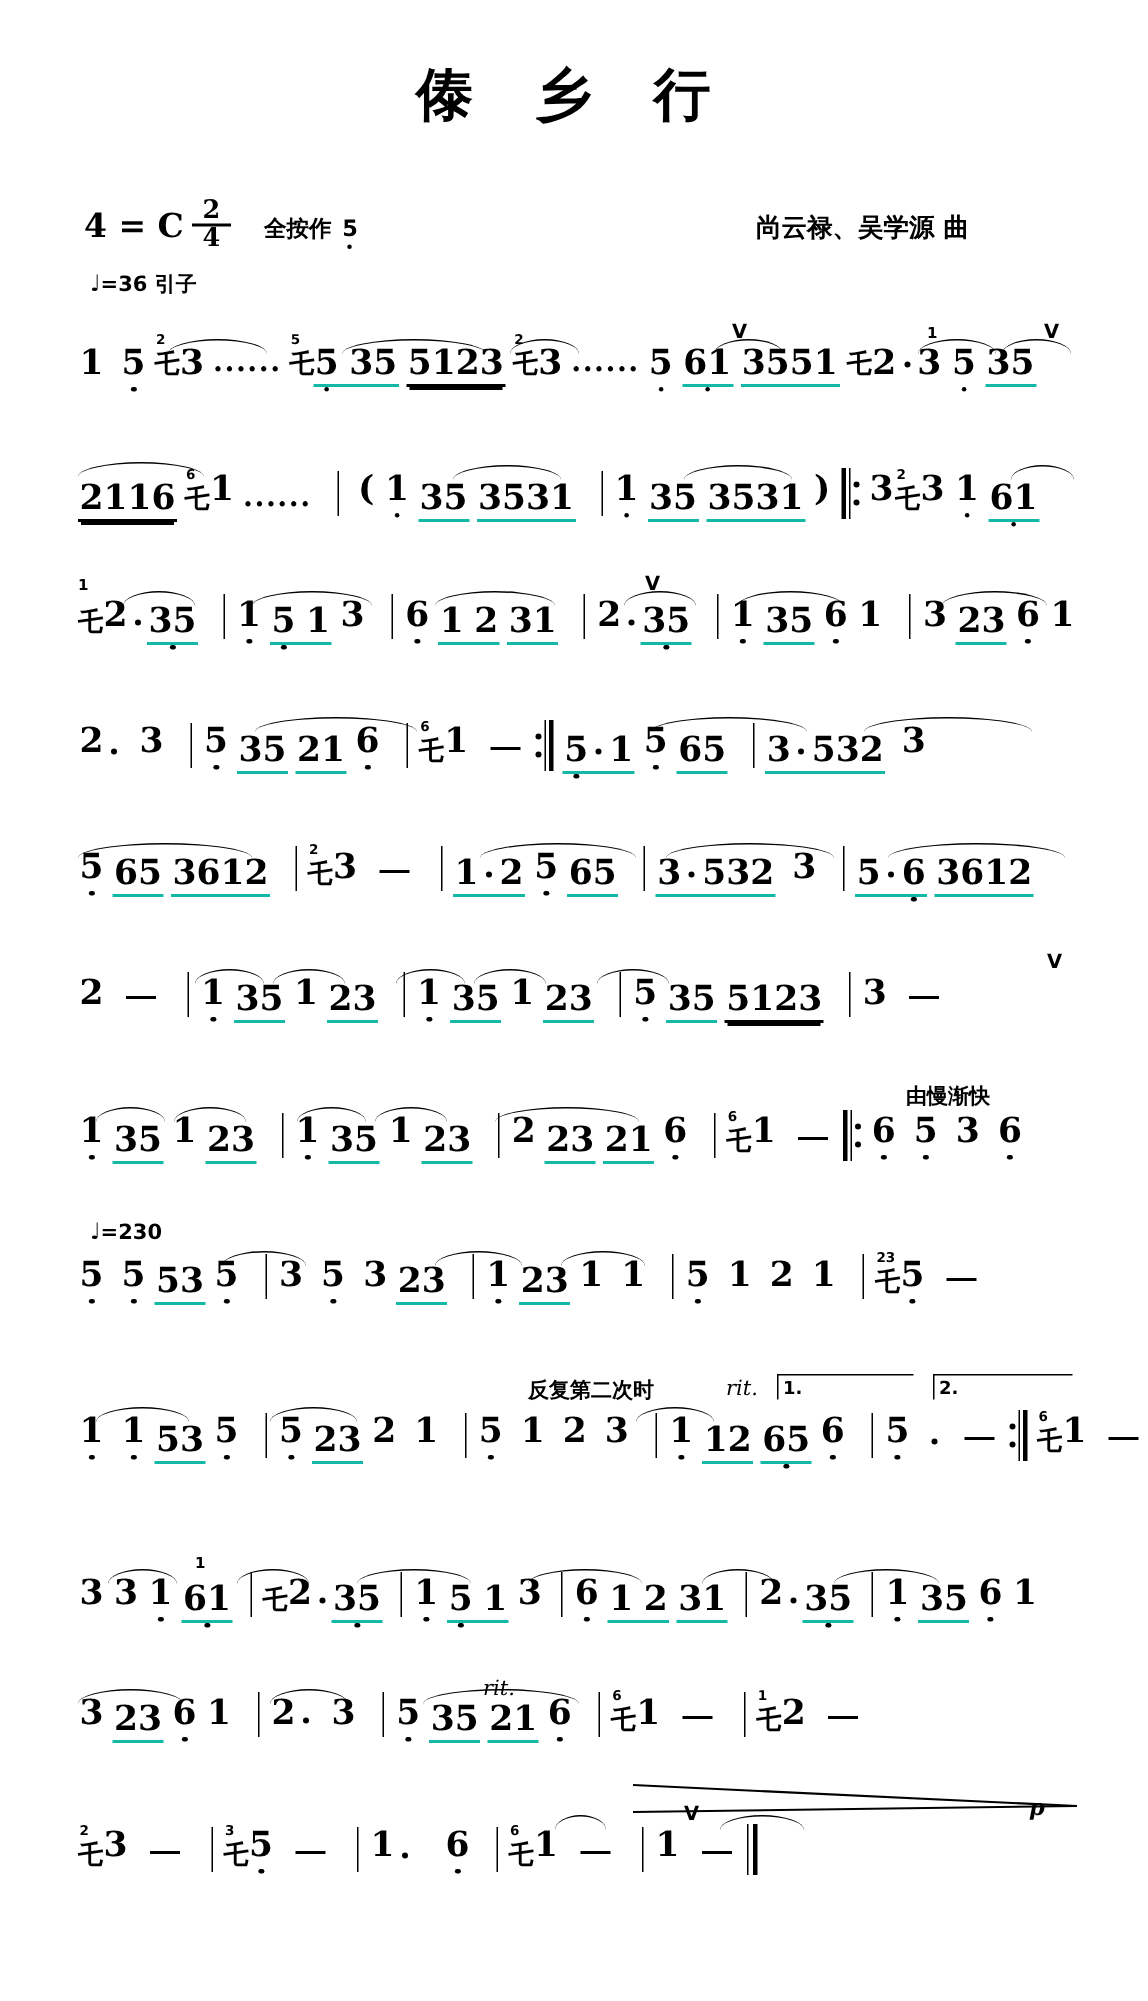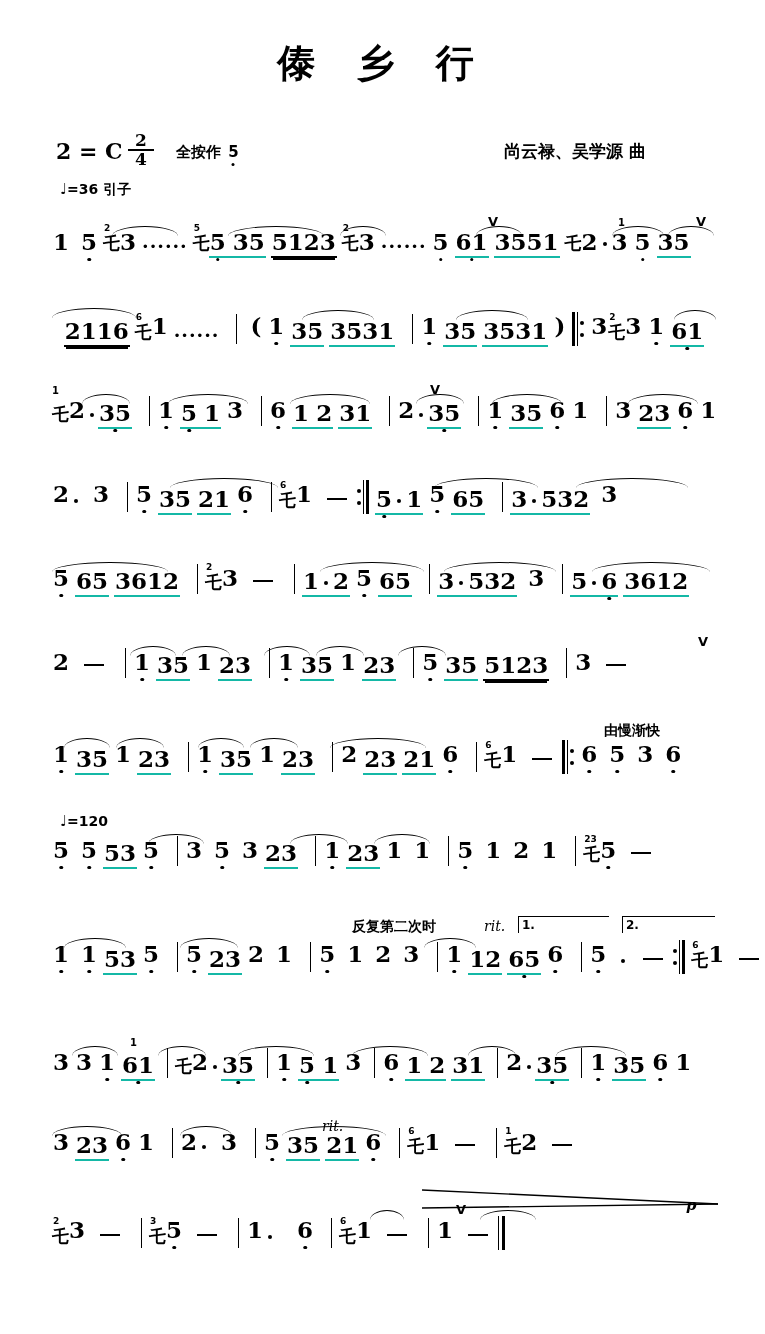--- a/index.html
+++ b/index.html
@@ -285,40 +285,40 @@
     position: absolute;
   }
 </style>
 </head>
 <body>
 
 <div class="sheet">
 
   <div class="title">傣 乡 行</div>
 
-  <div class="key-sig">2 = C</div>
+  <div class="key-sig">4 = C</div>
 
   <div class="meter">
     <span class="num">2</span>
     <span class="den">4</span>
   </div>
 
   <div class="fingering-note">
     <span>全按作</span>
     <span class="dotnum">5</span>
   </div>
 
   <div class="composer">尚云禄、吴学源 曲</div>
 
   <div class="tempo1">
     <span class="quarter-glyph">♩</span><span>=36 引子</span>
   </div>
 
   <div class="tempo2">
-    <span class="quarter-glyph">♩</span><span>=120</span>
+    <span class="quarter-glyph">♩</span><span>=230</span>
   </div>
 
   <div class="mark-slow-fast">由慢渐快</div>
   <div class="mark-repeat2">反复第二次时</div>
   <div class="mark-rit-1">rit.</div>
   <div class="mark-rit-2">rit.</div>
   <div class="mark-p">p</div>
 
   <div class="line" style="top:228px;">
     <div class="notes">
@@ -328,21 +328,21 @@
     <div class="slur" style="left:176px; top:-2px; width:96px;"></div>
     <div class="slur" style="left:288px; top:-2px; width:46px;"></div>
     <div class="slur" style="left:424px; top:-2px; width:46px;"></div>
     <div class="slur" style="left:560px; top:-2px; width:52px;"></div>
     <div class="slur" style="left:616px; top:-2px; width:46px;"></div>
     <span class="vmark" style="left:436px;">V</span>
     <span class="vmark" style="left:644px;">V</span>
     <span class="fing" style="left:566px;">1</span>
   </div>
 
-  <div class="line" style="top:312px;text-align:center;">
+  <div class="line" style="top:312px;">
     <div class="notes">
       <span class="grp beam2"><span class="n">2116</span></span><span class="sp-s"></span><span class="orn"><span class="supnum">6</span>乇</span><span class="n">1</span><span class="sp-s"></span><span class="dots-cont">......</span><span class="sp"></span><span class="bar"></span><span class="sp-s"></span><span class="n">(</span><span class="sp-s"></span><span class="n u">1</span><span class="sp-s"></span><span class="grp beam1"><span class="n">35</span></span><span class="sp-s"></span><span class="grp beam1"><span class="n">3531</span></span><span class="sp"></span><span class="bar"></span><span class="n u">1</span><span class="sp-s"></span><span class="grp beam1"><span class="n">35</span></span><span class="sp-s"></span><span class="grp beam1"><span class="n">3531</span></span><span class="sp-s"></span><span class="n">)</span><span class="rbar"><i class="thick"></i><i class="thin"></i><b class="t"></b><b class="b"></b></span><span class="n">3</span><span class="orn"><span class="supnum">2</span>乇</span><span class="n">3</span><span class="sp-s"></span><span class="n u">1</span><span class="sp-s"></span><span class="grp beam1"><span class="n u">61</span></span>
     </div>
     <div class="slur" style="left:0px; top:-4px; width:84px;"></div>
     <div class="slur" style="left:250px; top:-2px; width:72px;"></div>
     <div class="slur" style="left:404px; top:-2px; width:72px;"></div>
     <div class="slur" style="left:622px; top:-2px; width:42px;"></div>
   </div>
 
   <div class="line" style="top:396px;">

